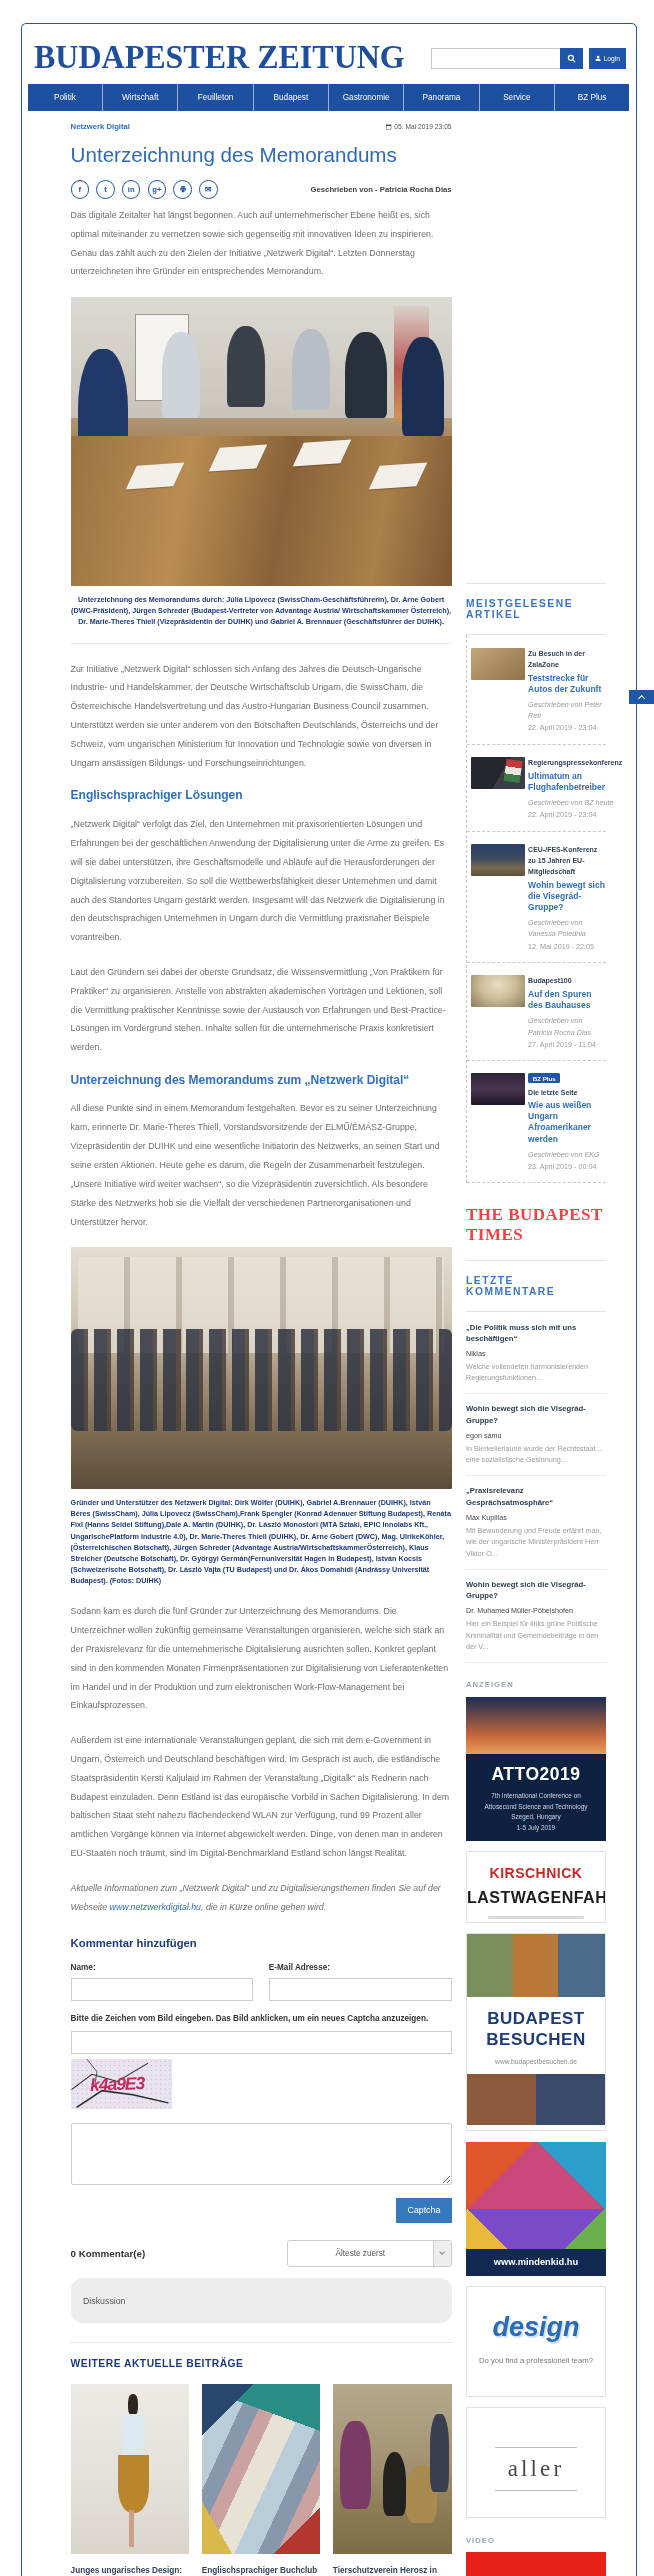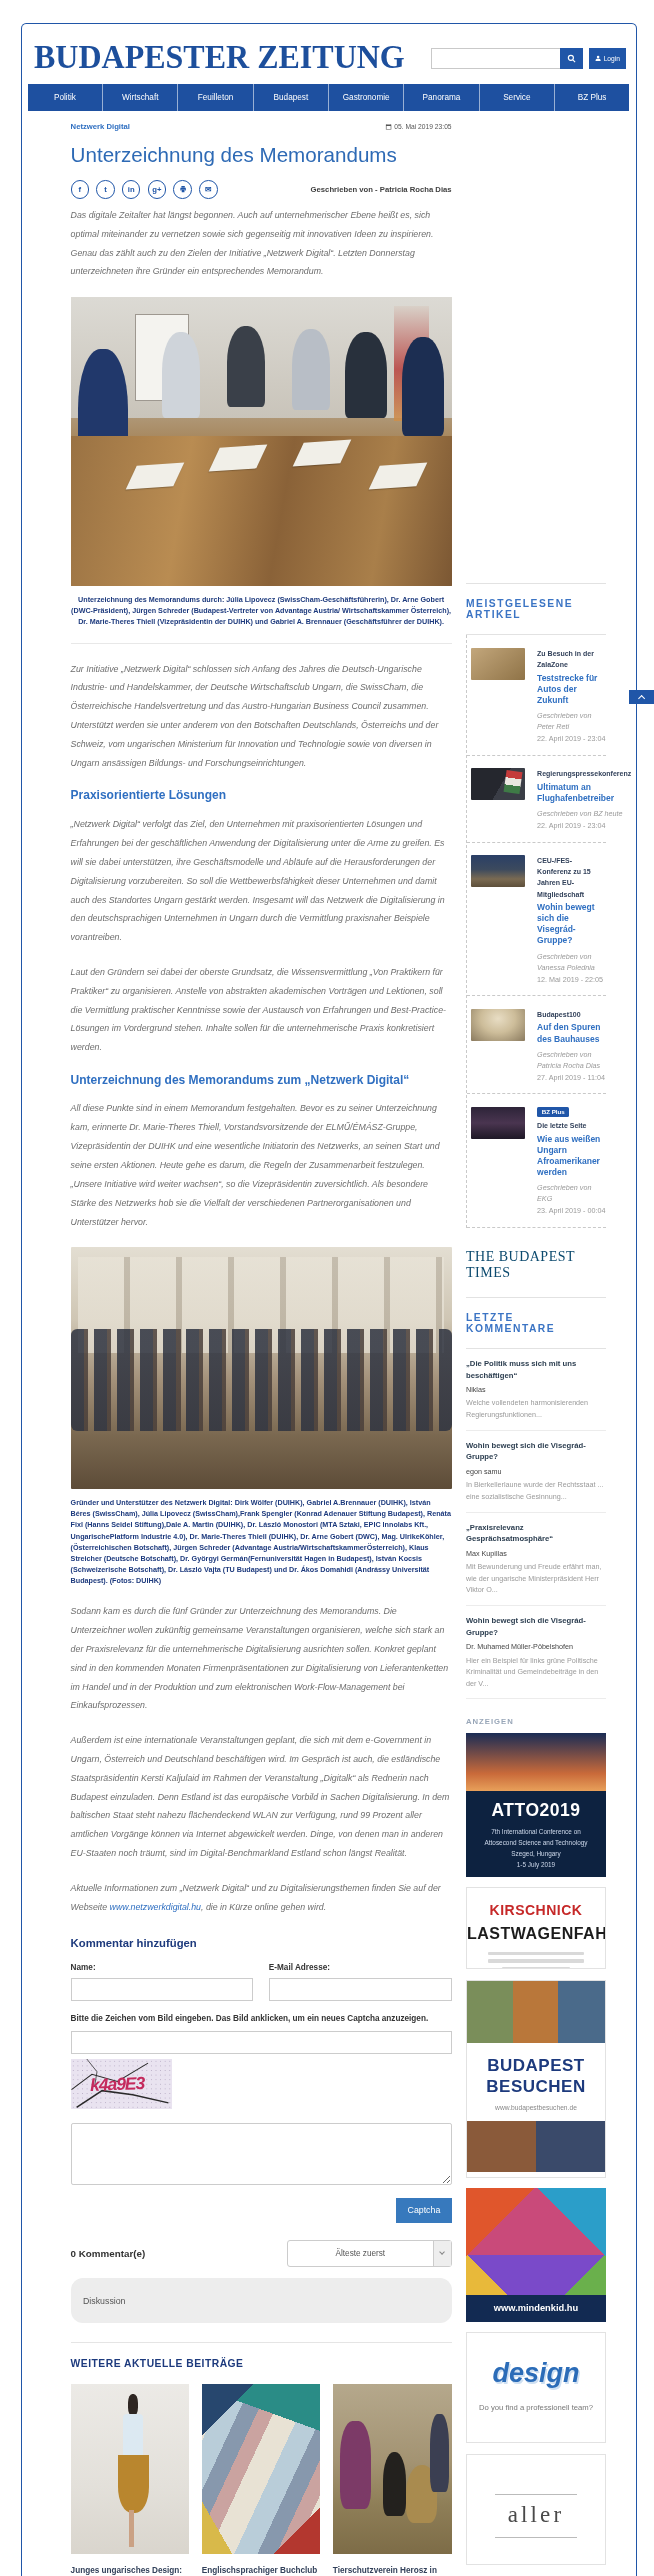--- a/index.html
+++ b/index.html
@@ -35,21 +35,21 @@
   
   .kicker-row { display: flex; justify-content: space-between; align-items: center; }
   .kicker { color: #2f6fc1; font-weight: bold; font-size: 7.7px; cursor: pointer; }
   .art-date { color: #555; font-size: 6.7px; display: flex; align-items: center; gap: 2.6px; }
   h1.title { color: #2e6ab5; font-size: 20.6px; font-weight: normal; margin: 11.3px 0 5.2px; }
   .social-row { display: flex; justify-content: space-between; align-items: center; margin: 13.4px 0 7.2px; }
   .social-icons { display: flex; gap: 7.2px; }
   .sicon { width: 18.5px; height: 18.5px; border: 1px solid #2056a8; border-radius: 50%; color: #2056a8;
            display: flex; align-items: center; justify-content: center; font-size: 7.7px; font-weight: bold; cursor: pointer; }
   .byline { font-weight: bold; color: #3f3f3f; font-size: 7.7px; }
-  p.body { color: #6e6e6e; font-size: 8.8px; line-height: 2.15; margin-bottom: 15.5px; font-style: italic; }
+  p.body { color: #6e6e6e; font-size: 8.8px; line-height: 2.15; margin-bottom: 15.5px; }
   .photo { width: 381px; border-radius: 1px; position: relative; overflow: hidden; }
   .photo1 { height: 289px; background: linear-gradient(180deg,#d8d5ce 0%,#c4beb2 22%,#a88a62 48%,#8a6844 72%,#6e4f33 100%); }
   .ph-wall { position:absolute; top:0; left:0; right:0; height:42%; background:linear-gradient(180deg,#dcdad4,#c9c4ba); }
   .ph-flip { position:absolute; top:6%; left:17%; width:14%; height:30%; background:#f4f3ef; border:1.5px solid #9e9890; }
   .ph-banner { position:absolute; top:3%; right:6%; width:9%; height:40%; background:linear-gradient(180deg,#d8cfc6,#b8413f 55%,#ce8f4a); opacity:.85; }
   .ph-table { position:absolute; bottom:0; left:0; right:0; height:52%; background:linear-gradient(100deg,#9a7243 0%,#b98c52 30%,#8a6238 55%,#a97f4a 80%,#7b5733 100%); }
   .ph-person { position:absolute; border-radius:45% 45% 8% 8%; }
   .ph-paper { position:absolute; width:46px; height:24px; background:#f1efe8; transform:skewX(-28deg) rotate(-4deg); box-shadow:0 1px 1px rgba(0,0,0,.25); }
   .photo2 { height: 242px; background: linear-gradient(180deg,#e3ded2 0%,#cfc6b4 30%,#a3917a 55%,#7a6850 78%,#5d4c38 100%); }
   .ph2-windows { position:absolute; top:4%; left:2%; right:2%; height:40%;
@@ -111,48 +111,48 @@
   .ci-dogs .dog1 { position:absolute; left:42%; top:40%; width:20%; height:38%; background:#23211e; border-radius:45% 45% 20% 20%; }
   .ci-dogs .dog2 { position:absolute; left:62%; top:48%; width:26%; height:34%; background:#a98b4f; border-radius:50% 45% 25% 25%; }
   .ci-dogs .lady2 { position:absolute; right:2%; top:18%; width:16%; height:46%; background:#3b3f52; border-radius:40% 40% 20% 20%; }
   .card-kicker { color: #33425b; font-weight: bold; font-size: 8.2px; line-height: 2; }
 
   
   .sb-spacer { height: 461px; }
   .sb-h { color: #3b74c4; font-size: 10.3px; font-weight: bold; letter-spacing: 1.5px;
           border-top: 0.5px solid #e2e2e2; border-bottom: 0.5px solid #e2e2e2; padding: 14px 0; }
   .sb-list { border-left: 0.5px dashed #c9c9c9; }
-  .sb-item { display: flex; gap: 12px; padding: 12.4px 0 11.3px 4.1px; border-bottom: 0.5px dashed #c9c9c9; cursor: pointer; }
+  .sb-item { display: flex; gap: 3px; padding: 12.4px 0 11.3px 4.1px; border-bottom: 0.5px dashed #c9c9c9; cursor: pointer; }
   .sb-thumb { width: 54px; height: 32px; flex: none; border-radius: 1px; }
   .t1 { background: linear-gradient(140deg,#c3a77c 0%,#b29succeeded 0%,#b2946c 50%,#8f7347 100%); background: linear-gradient(140deg,#c3a77c,#8f7347); }
   .t2 { background: linear-gradient(120deg,#25272e 55%,#3a3d46 55%), #25272e; position: relative; overflow: hidden; }
   .t2 .flag { position:absolute; right:8%; top:10%; width:30%; height:70%;
       background: linear-gradient(180deg,#c43b3b 33%,#e9e6e0 33% 66%,#3e7a46 66%); transform: rotate(8deg); }
   .t3 { background: linear-gradient(180deg,#2a3f66 0%,#3c4a5e 45%,#7a6a52 75%,#5d4f3a 100%); }
   .t4 { background: radial-gradient(ellipse at 50% 30%, #e8ddc4 0%, #cdbd9a 45%, #8a7a5e 100%); }
   .t5 { background: linear-gradient(180deg,#2d2438 0%,#4a3550 50%,#1e1826 100%); }
   .sb-badge { display: inline-block; background: #2056a8; color: #fff; font-size: 6.2px; font-weight: bold;
       padding: 1.5px 4.6px; border-radius: 1.5px; margin-bottom: 3.1px; }
   .sb-kicker { color: #33425b; font-weight: bold; font-size: 7px; line-height: 1.6; }
   .sb-title { color: #2f6fc1; font-weight: bold; font-size: 8.5px; line-height: 1.3; margin: 2.6px 0 4.1px; }
   .sb-by { color: #9a9a9a; font-style: italic; font-size: 7.2px; line-height: 1.55; }
   .sb-date { color: #9a9a9a; font-size: 7.2px; margin-top: 2.1px; }
-  .times-h { font-family: "Liberation Serif", serif; color: #0c4a6e; font-size: 14px; font-weight: normal;
+  .times-h { font-family: "Liberation Serif", serif; color: #ef4444; font-size: 17px; font-weight: bold;
       letter-spacing: 0.5px; margin: 21.6px 0 15.5px; cursor: pointer; }
   .cm-item { padding: 9.3px 0; border-bottom: 0.5px solid #ececec; }
   .cm-title { color: #2c3e50; font-weight: bold; font-size: 7.7px; line-height: 1.5; cursor: pointer; }
   .cm-author { color: #444; font-size: 7.2px; margin: 4.1px 0 3.1px; }
   .cm-text { color: #9a9a9a; font-size: 7.2px; line-height: 1.6; }
   .ads-label { color: #98a6b8; font-size: 7.7px; font-weight: bold; letter-spacing: 1px; margin: 17.5px 0 7.2px; }
   .ad { width: 100%; margin-bottom: 10.3px; cursor: pointer; position: relative; overflow: hidden; }
   .ad-atto { height: 144px; background: #0d2240; color: #fff; text-align: center; }
   .ad-atto .sky { height: 40%; background: linear-gradient(180deg,#1a2c55 0%,#c96a3a 70%,#e8a05a 100%); }
   .ad-atto .t { font-size: 17.5px; font-weight: bold; letter-spacing: 0.5px; margin: 9.3px 0 6.2px; }
   .ad-atto .s { font-size: 6.4px; color: #cdd8ea; line-height: 1.7; }
-  .ad-kir { height: 82px; background: #fff; border: 0.5px solid #e2e2e2; text-align: center; padding-top: 13.4px; }
+  .ad-kir { height: 72px; background: #fff; border: 0.5px solid #e2e2e2; text-align: center; padding-top: 13.4px; }
   .ad-kir .brand { color: #c62828; font-weight: bold; font-size: 14px; letter-spacing: 0.5px; }
   .ad-kir .head { color: #1c1c1c; font-weight: bold; font-size: 16px; margin-top: 7.2px; letter-spacing: 0.5px; }
   .ad-kir .bars { margin: 9.3px auto 0; width: 70%; }
   .ad-kir .bars div { height: 3.1px; background: #d9d9d9; margin-bottom: 4.1px; border-radius: 1px; }
   .ad-bud { height: 198px; background: #fff; border: 0.5px solid #e2e2e2; text-align: center; }
   .ad-bud .strip { height: 32%; background:
       linear-gradient(90deg,#7a8e5a 0 33%,#b9773a 33% 66%,#4a6a8a 66%); }
   .ad-bud .strip2 { height: 26%; background:
       linear-gradient(90deg,#8a5a3a 0 50%,#3a4a6a 50%); }
   .ad-bud .t { color: #1d3a7d; font-weight: bold; font-size: 17px; line-height: 1.25; margin: 11.3px 0 7.2px; letter-spacing: 0.5px; }
@@ -278,21 +278,21 @@
         <div class="ph-paper" style="left:38%;bottom:40%;"></div>
         <div class="ph-paper" style="left:60%;bottom:42%;"></div>
         <div class="ph-paper" style="left:80%;bottom:34%;"></div>
       </div>
       <p class="caption center">Unterzeichnung des Memorandums durch: Júlia Lipovecz (SwissCham-Geschäftsführerin), Dr. Arne Gobert (DWC-Präsident), Jürgen Schreder (Budapest-Vertreter von Advantage Austria/ Wirtschaftskammer Österreich), Dr. Marie-Theres Thiell (Vizepräsidentin der DUIHK) und Gabriel A. Brennauer (Geschäftsführer der DUIHK).</p>
 
       <hr class="art-divider">
 
       <p class="body">Zur Initiative „Netzwerk Digital“ schlossen sich Anfang des Jahres die Deutsch-Ungarische Industrie- und Handelskammer, der Deutsche Wirtschaftsclub Ungarn, die SwissCham, die Österreichische Handelsvertretung und das Austro-Hungarian Business Council zusammen. Unterstützt werden sie unter anderem von den Botschaften Deutschlands, Österreichs und der Schweiz, vom ungarischen Ministerium für Innovation und Technologie sowie von diversen in Ungarn ansässigen Bildungs- und Forschungseinrichtungen.</p>
 
-      <h2 class="sub">Praxisorientierte Lösungen</h2>
+      <h2 class="sub">Englischsprachiger Lösungen</h2>
       <p class="body">„Netzwerk Digital“ verfolgt das Ziel, den Unternehmen mit praxisorientierten Lösungen und Erfahrungen bei der geschäftlichen Anwendung der Digitalisierung unter die Arme zu greifen. Es will sie dabei unterstützen, ihre Geschäftsmodelle und Abläufe auf die Herausforderungen der Digitalisierung vorzubereiten. So soll die Wettbewerbsfähigkeit dieser Unternehmen und damit auch des Standortes Ungarn gestärkt werden. Insgesamt will das Netzwerk die Digitalisierung in den deutschsprachigen Unternehmen in Ungarn durch die Vermittlung praxisnaher Beispiele vorantreiben.</p>
       <p class="body">Laut den Gründern sei dabei der oberste Grundsatz, die Wissensvermittlung „Von Praktikern für Praktiker“ zu organisieren. Anstelle von abstrakten akademischen Vorträgen und Lektionen, soll die Vermittlung praktischer Kenntnisse sowie der Austausch von Erfahrungen und Best-Practice-Lösungen im Vordergrund stehen. Inhalte sollen für die unternehmerische Praxis konkretisiert werden.</p>
 
       <h2 class="sub">Unterzeichnung des Memorandums zum „Netzwerk Digital“</h2>
       <p class="body">All diese Punkte sind in einem Memorandum festgehalten. Bevor es zu seiner Unterzeichnung kam, erinnerte Dr. Marie-Theres Thiell, Vorstandsvorsitzende der ELMŰ/ÉMÁSZ-Gruppe, Vizepräsidentin der DUIHK und eine wesentliche Initiatorin des Netzwerks, an seinen Start und seine ersten Aktionen. Heute gehe es darum, die Regeln der Zusammenarbeit festzulegen. „Unsere Initiative wird weiter wachsen“, so die Vizepräsidentin zuversichtlich. Als besondere Stärke des Netzwerks hob sie die Vielfalt der verschiedenen Partnerorganisationen und Unterstützer hervor.</p>
 
       <div class="photo photo2">
         <div class="ph2-windows"></div>
         <div class="ph2-people"></div>
       </div>

